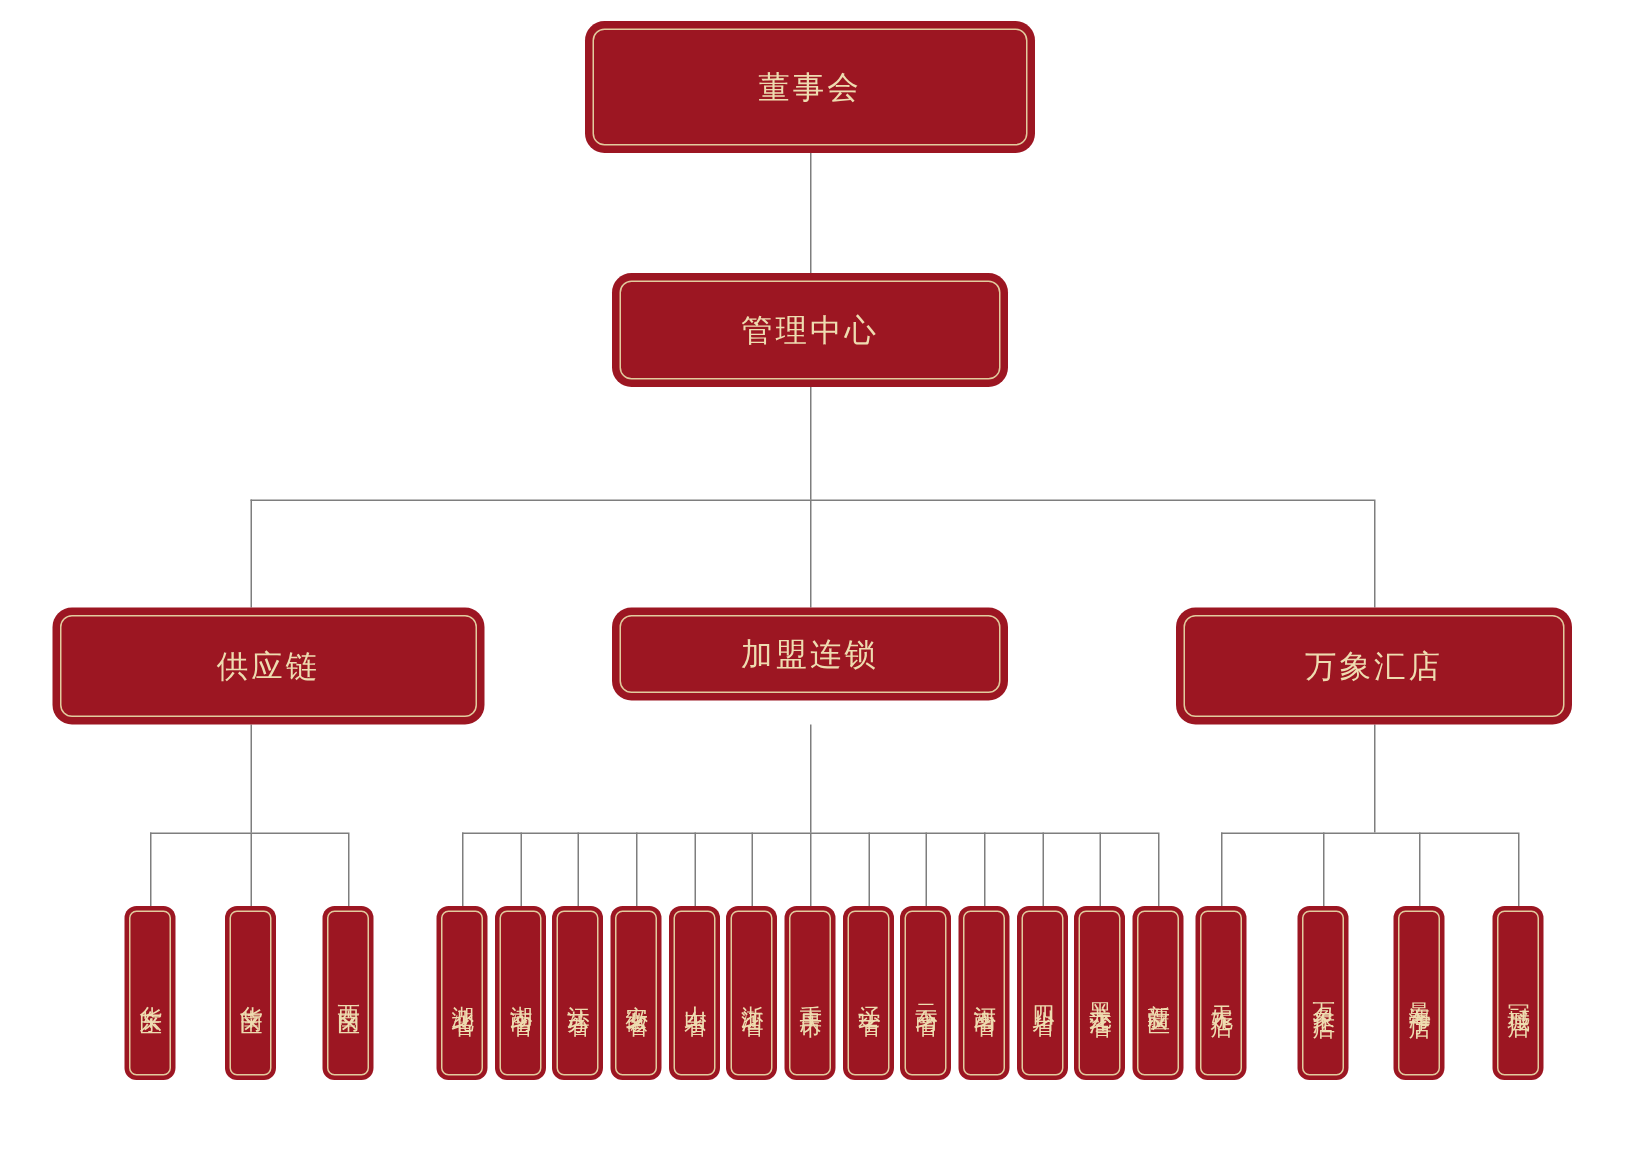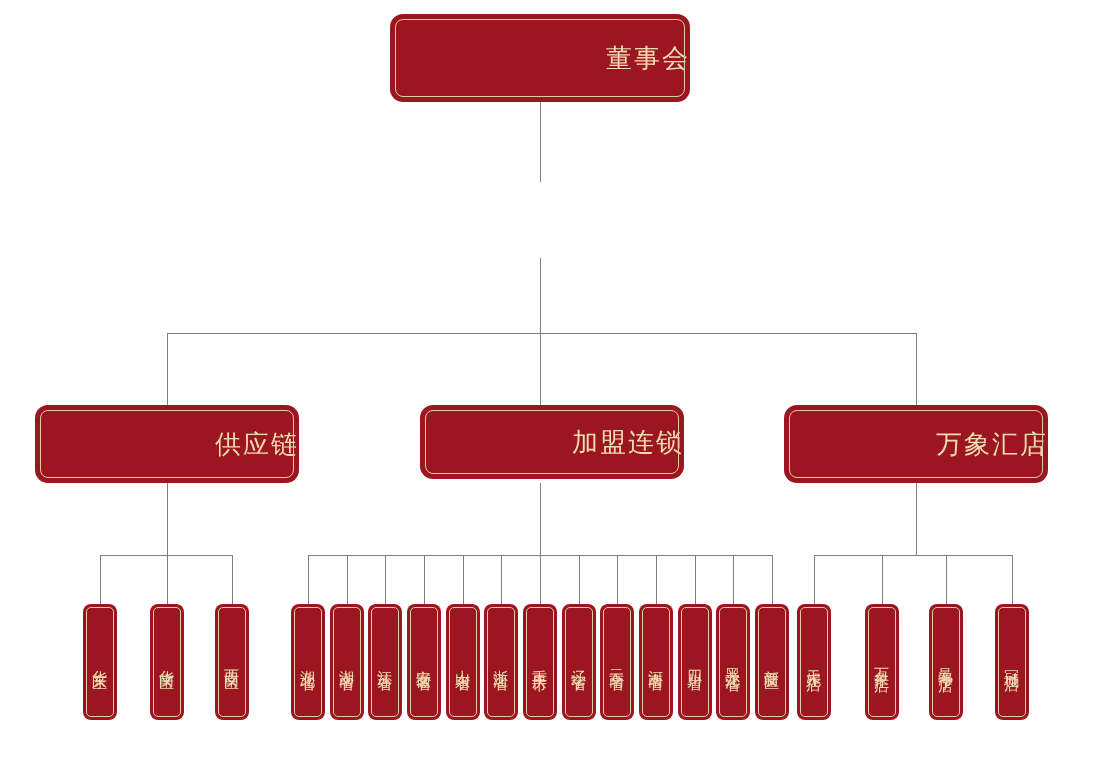--- a/index.html
+++ b/index.html
@@ -34,24 +34,23 @@
     box-sizing: border-box;
   }
   .box::before {
     content: "";
     position: absolute;
     border: 1px solid #e2cb9e;
     pointer-events: none;
   }
   .box.lg {
     border-radius: 13px;
-    font-size: 26px;
+    font-size: 21px;
     letter-spacing: 2px;
     font-weight: 500;
-    justify-content: flex-end;
   }
   .box.lg::before {
     inset: 5px;
     border-radius: 8px;
   }
   .box.sm {
     border-radius: 8px;
     width: 34px;
     height: 116px;
     top: 604px;
@@ -110,25 +109,28 @@
 
   <div class="line v" style="left:814px;top:555px;height:49px"></div>
   <div class="line v" style="left:882px;top:555px;height:49px"></div>
   <div class="line v" style="left:946px;top:555px;height:49px"></div>
   <div class="line v" style="left:1012px;top:555px;height:49px"></div>
 
   <div class="box lg" style="left:390px;top:14px;width:300px;height:88px">
     <span>董事会</span>
   </div>
 
+  <div class="box lg" style="left:408px;top:182px;width:264px;height:76px">
+    <span>管理中心</span>
+  </div>
 
-  <div class="box lg" style="left:35px;top:405px;width:264px;height:78px">
+  <div class="box lg" style="left:35px;top:405px;width:288px;height:78px">
     <span>供应链</span>
   </div>
-  <div class="box lg" style="left:420px;top:405px;width:264px;height:74px">
+  <div class="box lg" style="left:408px;top:405px;width:264px;height:62px">
     <span>加盟连锁</span>
   </div>
   <div class="box lg" style="left:784px;top:405px;width:264px;height:78px">
     <span>万象汇店</span>
   </div>
 
   <div class="box sm" style="left:83px">
     <span class="vtext">华东区</span>
   </div>
   <div class="box sm" style="left:150px">

